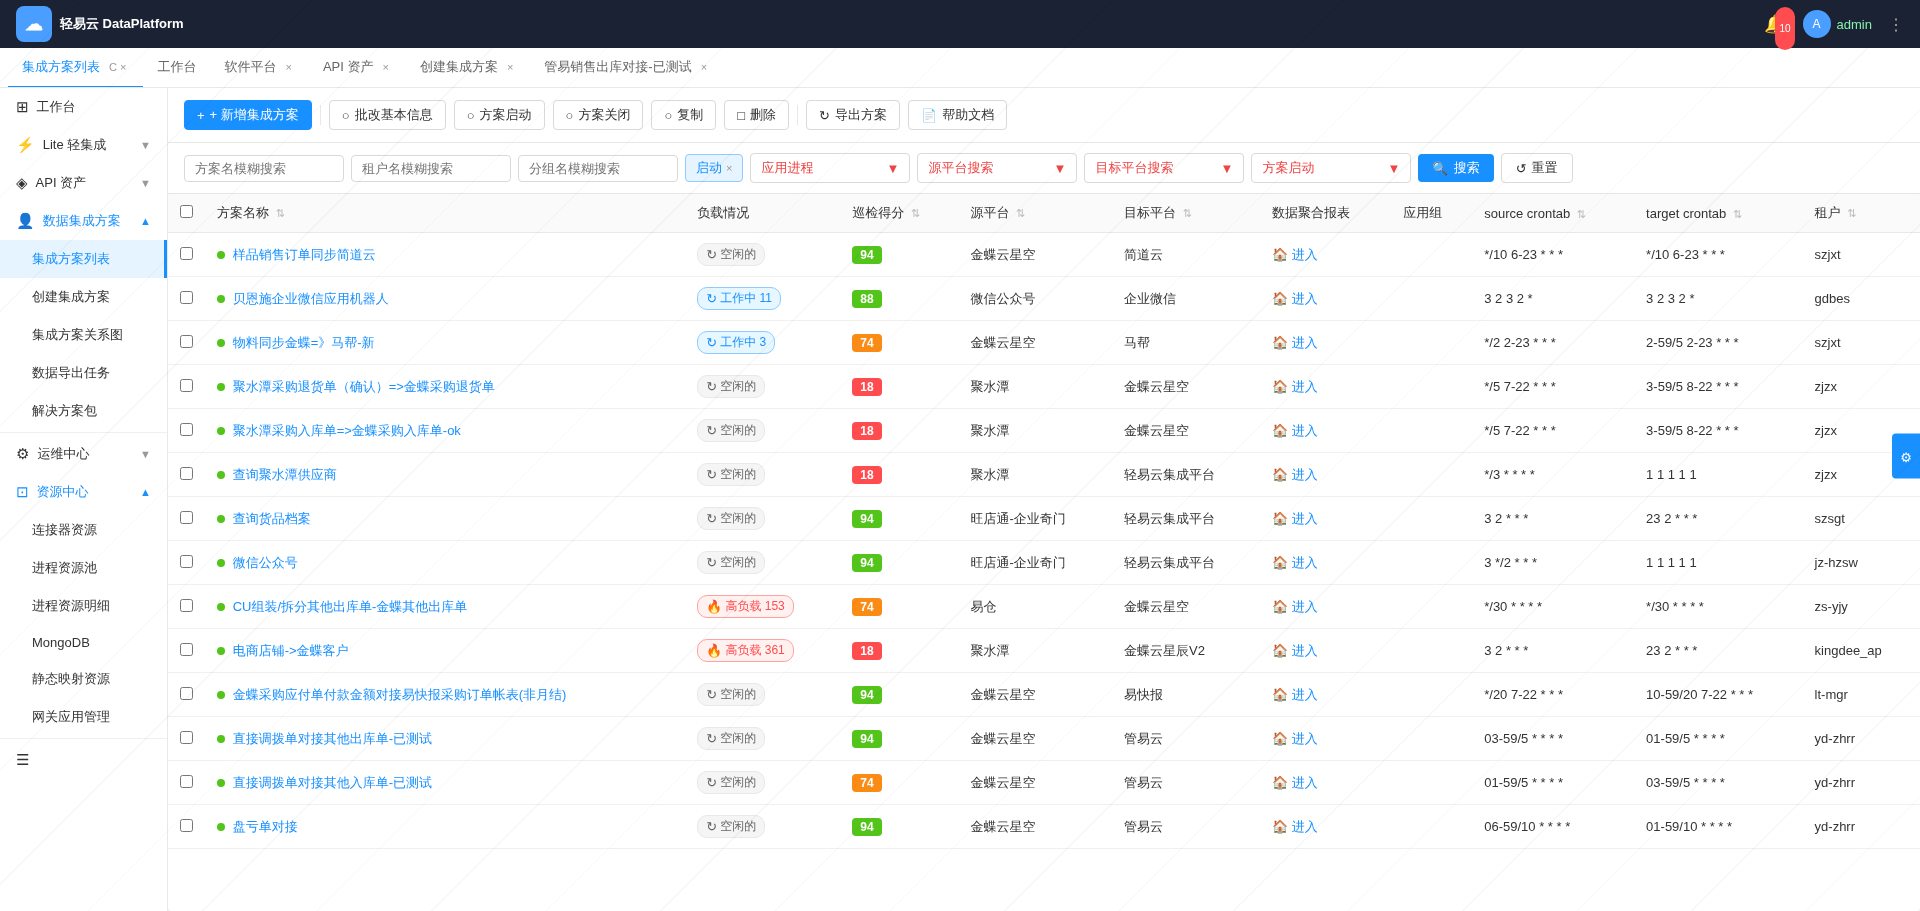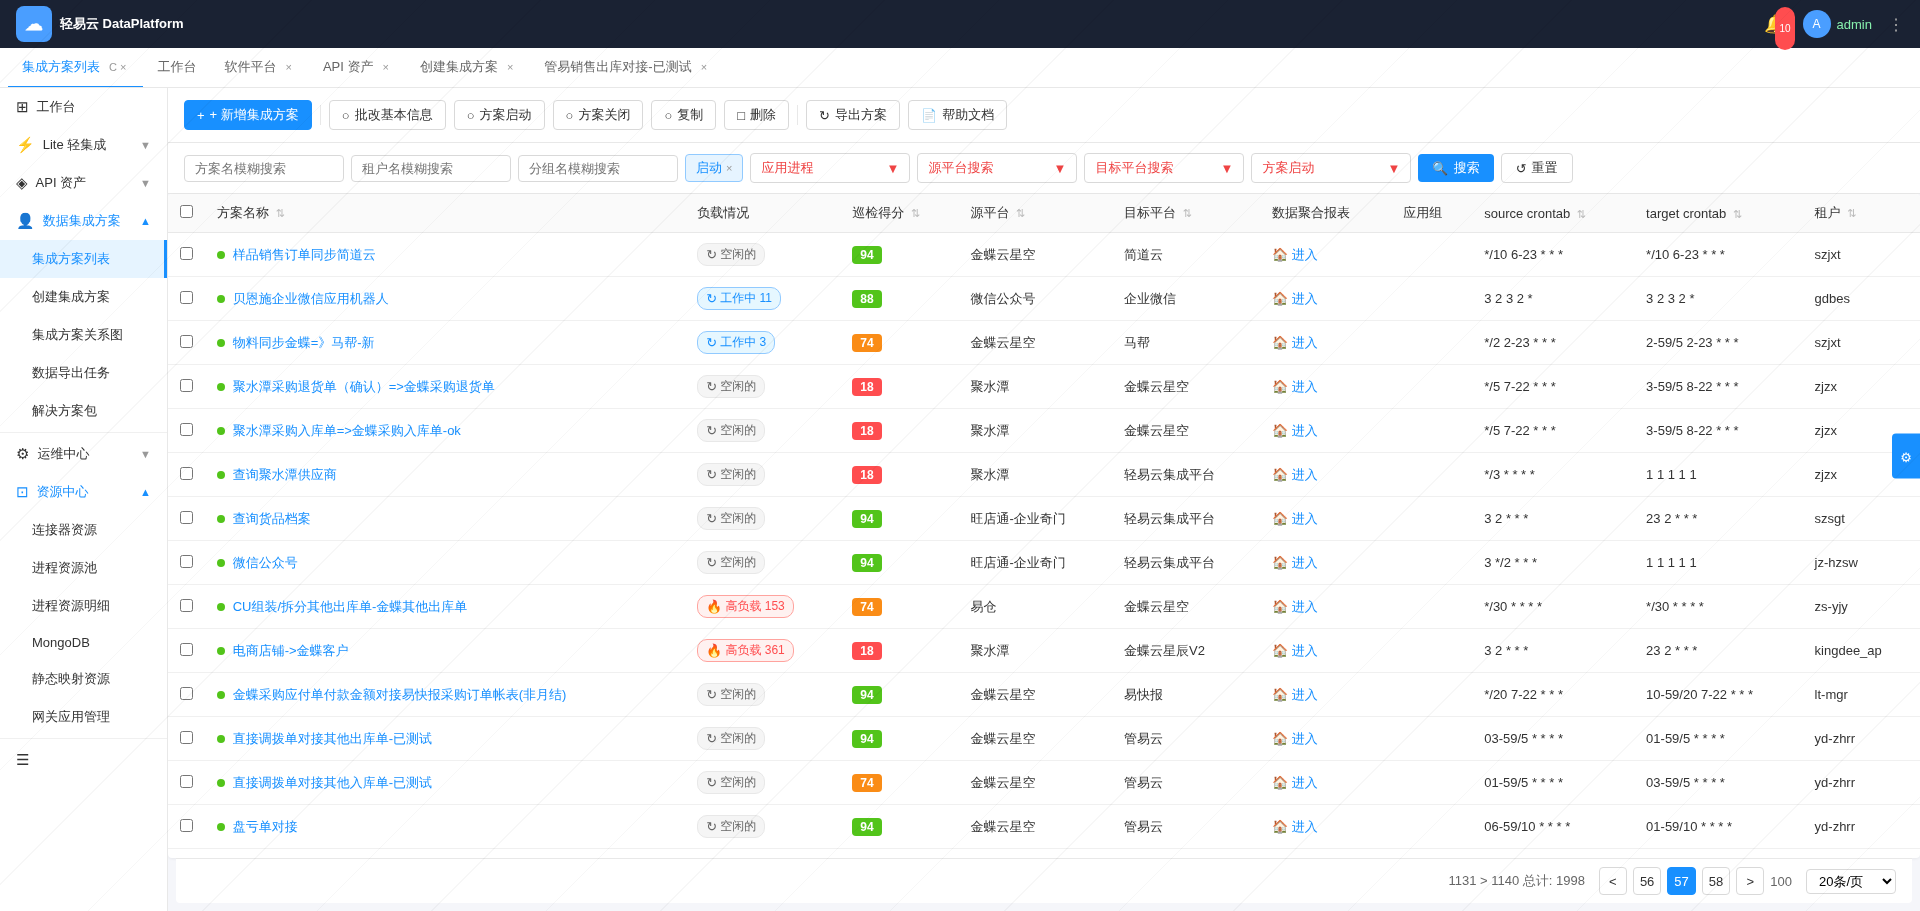--- a/index.html
+++ b/index.html
@@ -848,32 +848,18 @@
       </td>
       <td></td>
       <td>06-59/10 * * * *</td>
       <td>01-59/10 * * * *</td>
       <td>yd-zhrr</td>
     </tr>
           </tbody>
       </table>
     </div>
 
-    <div class="pagination">
-      <span class="page-info">1131 &gt; 1140 总计: 1998</span>
-      <span class="page-btn">&lt;</span>
-      <span class="page-btn">56</span>
-      <span class="page-btn active">57</span>
-      <span class="page-btn">58</span>
-      <span class="page-btn">&gt;</span>
-      <span class="page-info">100</span>
-      <select class="page-size-select">
-        <option>20条/页</option>
-        <option>50条/页</option>
-        <option>100条/页</option>
-      </select>
-    </div>
   </div>
 </div>
 
 <div class="settings-float">
   <span>⚙</span>
 </div>
 
 </body></html>

